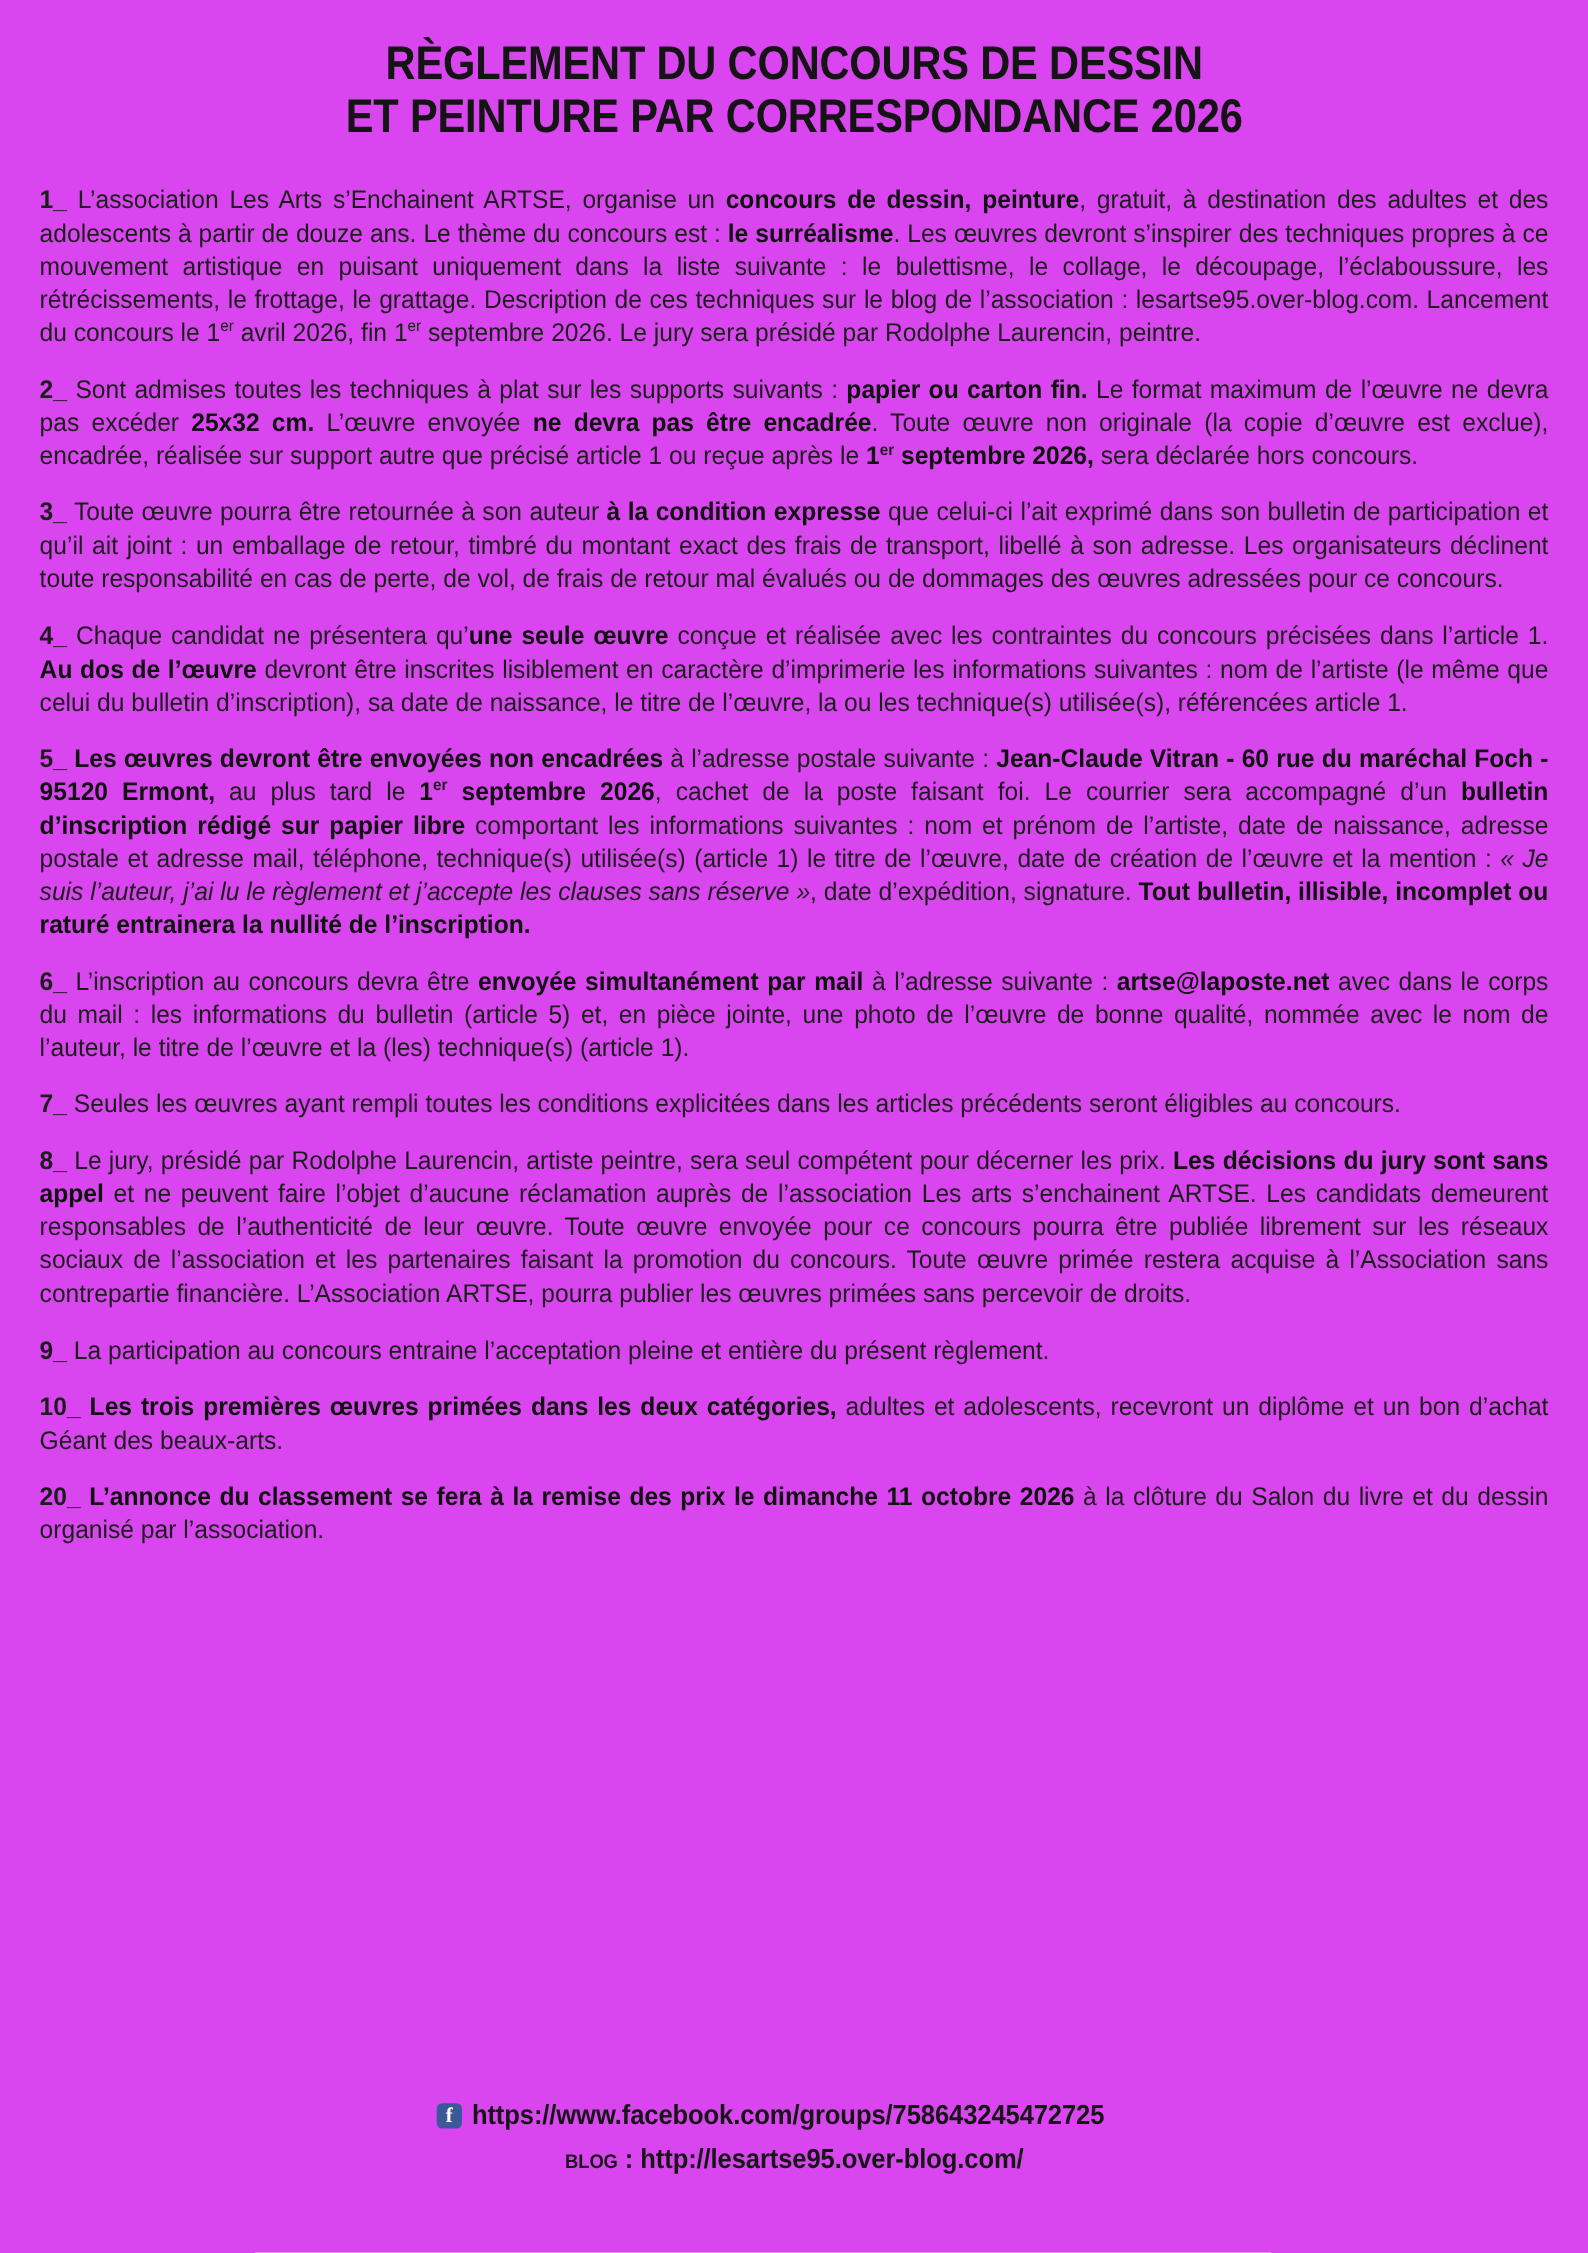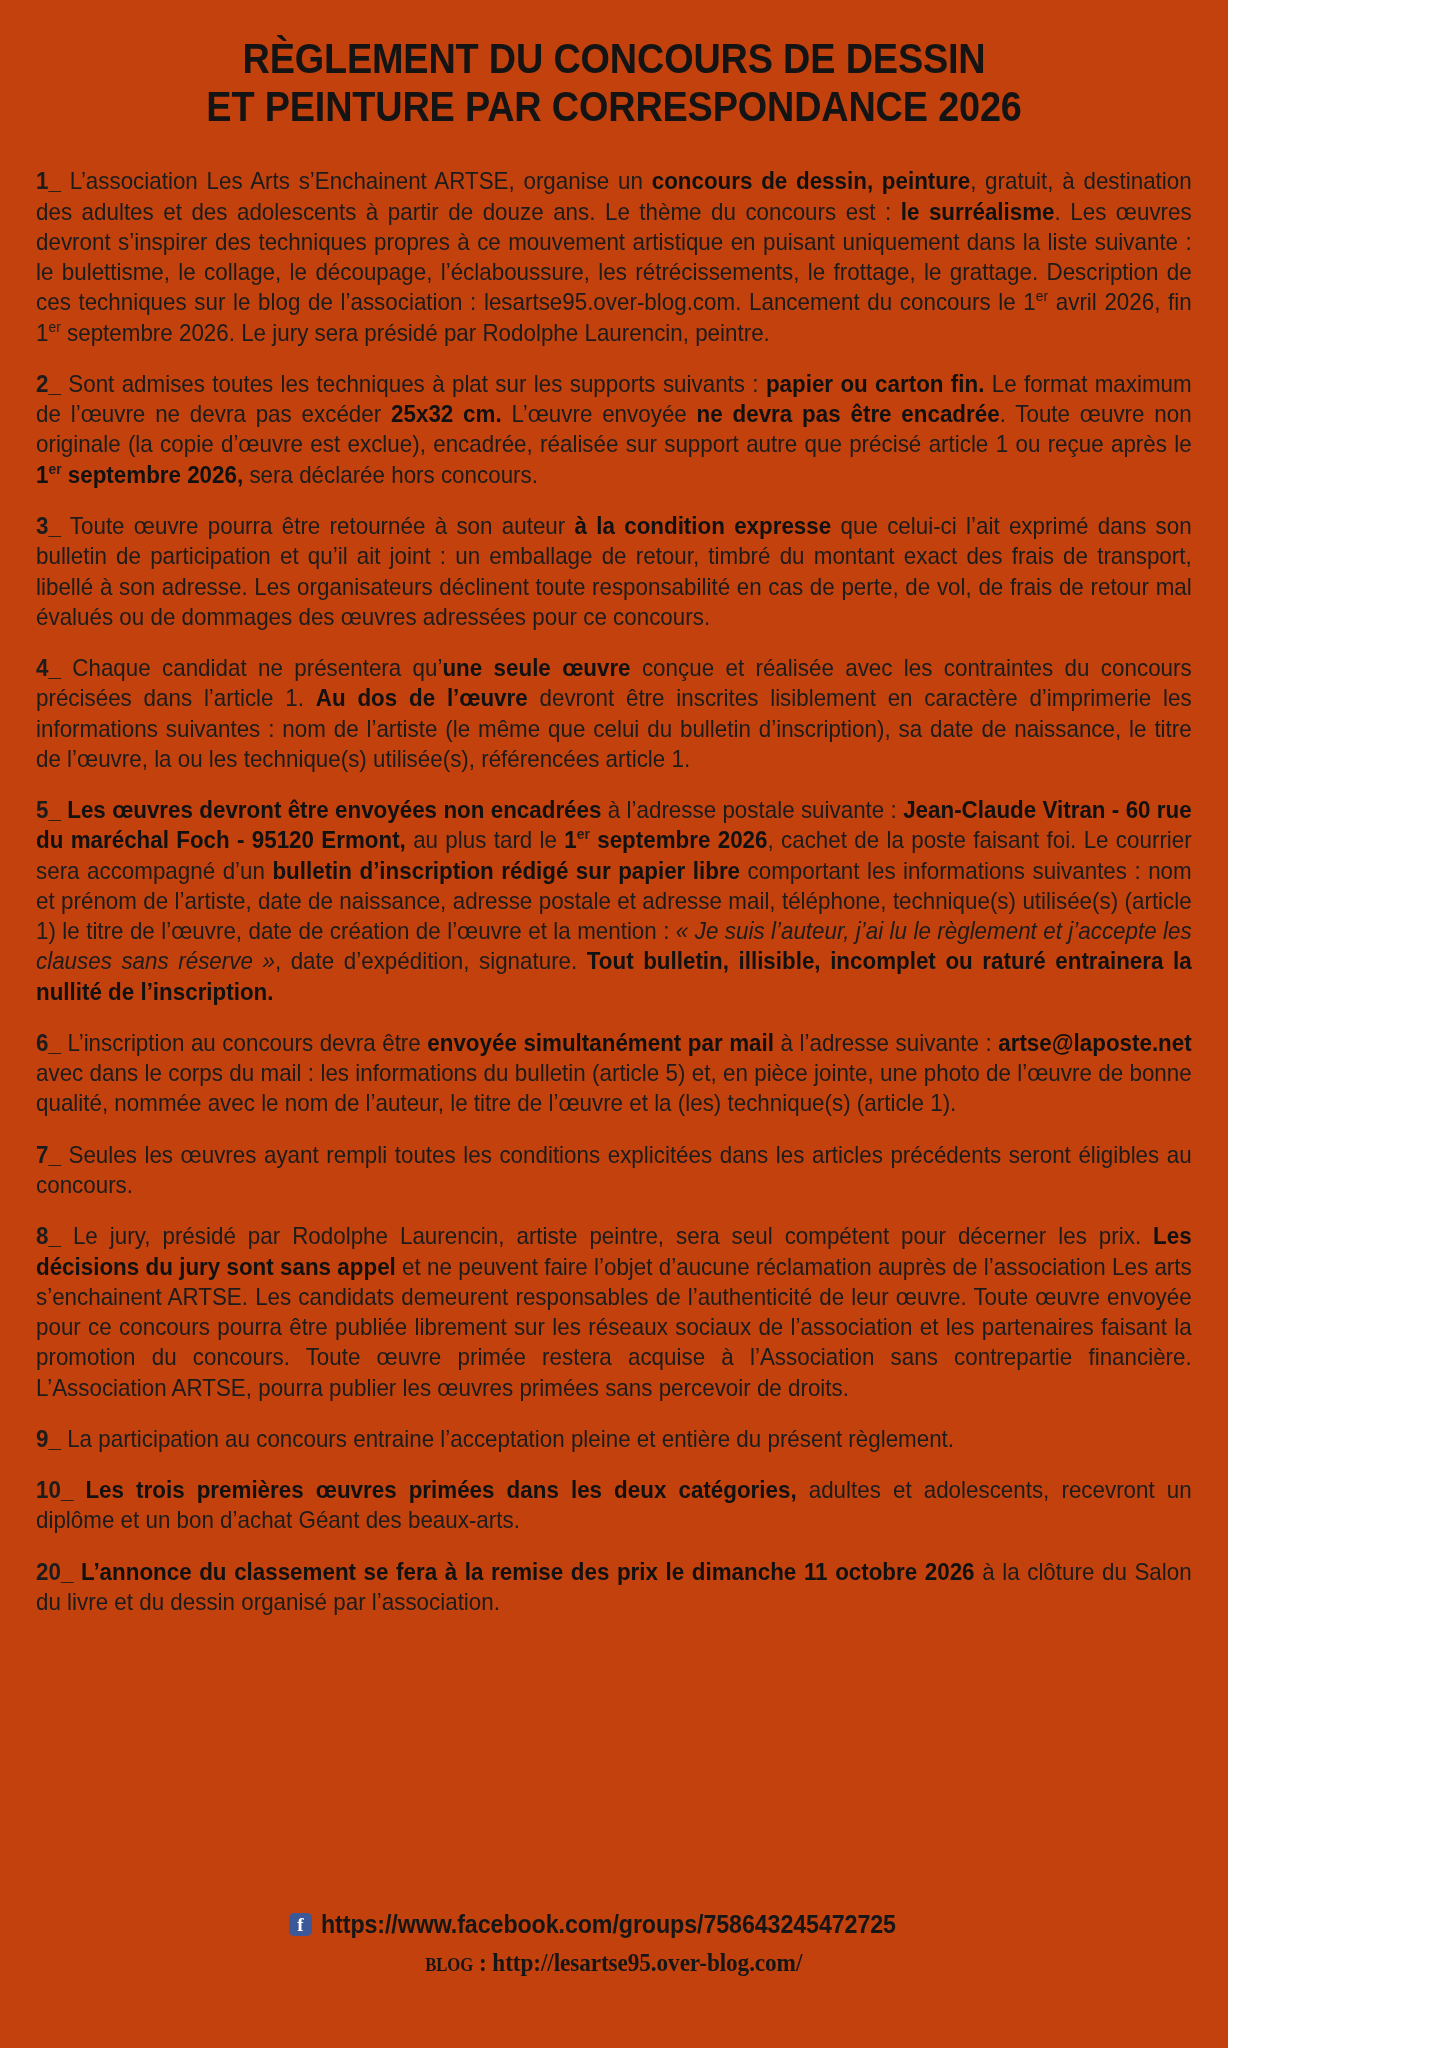--- a/index.html
+++ b/index.html
@@ -10,25 +10,25 @@
   }
   body {
     width: 1444px;
     height: 2048px;
     font-family: "Liberation Sans", "DejaVu Sans", sans-serif;
     color: #1a1a1a;
     overflow: hidden;
   }
 
   .page {
-    width: 1228px;
+    width: 1444px;
     height: 2048px;
     box-sizing: border-box;
     padding: 34px 36px 18px 36px;
-    background: #c2410c;
+    background: #d946ef;
     position: relative;
   }
 
   
   .doc-title {
     text-align: center;
     font-family: "Liberation Sans Narrow", "Liberation Sans", sans-serif;
     font-weight: 700;
     font-size: 43px;
     line-height: 1.12;
@@ -102,21 +102,21 @@
     font-weight: 700;
     font-size: 19px;
     line-height: 23px;
     text-align: center;
     display: inline-block;
     flex: 0 0 auto;
   }
   .fb-url { transform: scaleX(0.93); transform-origin: left center; display:inline-block; }
 
   .blog-line {
-    font-family: Liberation Serif, serif;
+    font-family: Liberation Sans, sans-serif;
     font-weight: 700;
     font-size: 25px;
     color: #161616;
     letter-spacing: -0.1px;
   }
   .smallcaps {
     font-variant: small-caps;
     text-transform: lowercase;
     font-size: 1.05em;
   }

